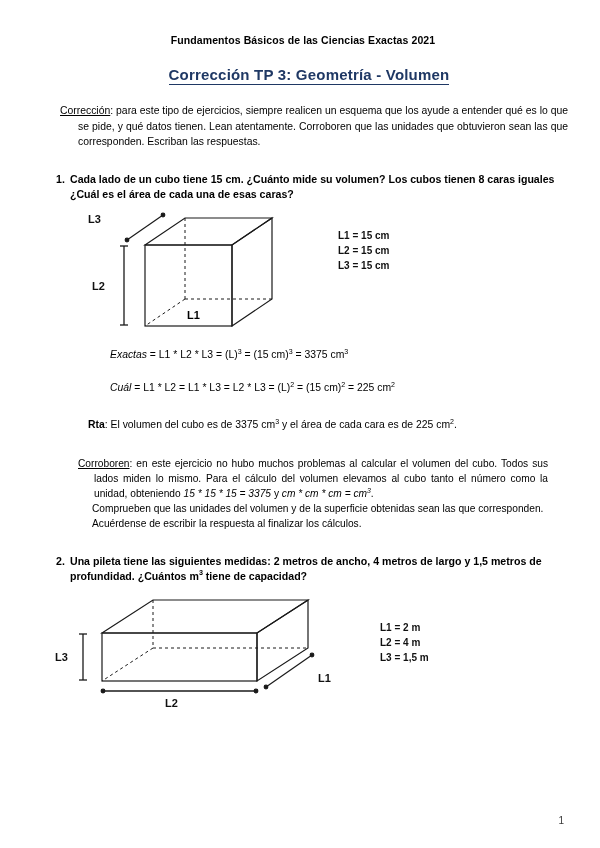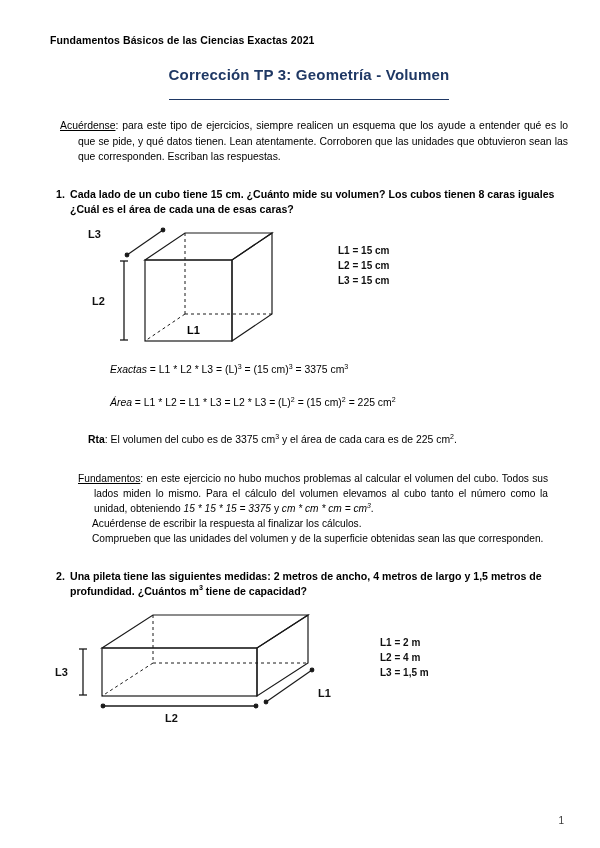--- a/index.html
+++ b/index.html
@@ -13,38 +13,38 @@
   }
   .page{
     position:relative;
     width:600px;height:848px;
     box-sizing:border-box;
     padding:30px 32px 20px 50px;
   }
 
   
   .doc-header{
-    text-align:left;
+    text-align:center;
     font-size:10.5px;
     font-weight:bold;
     letter-spacing:0.1px;
     margin:4px 12px 0 0;
   }
 
   .doc-title-wrap{
     text-align:center;
     margin:20px 0 0 0;
   }
   .doc-title{
     display:inline-block;
     font-size:15px;
     font-weight:bold;
     color:#1f3864;
     border-bottom:1.6px solid #1f3864;
-    padding-bottom:16px;
+    padding-bottom:1px;
     letter-spacing:0.2px;
   }
 
   
   .para{
     font-size:10.4px;
     line-height:15.5px;
     text-align:justify;
     margin:18px 0 0 10px;
     text-indent:0;
@@ -108,21 +108,21 @@
 
 <div class="page">
 
   <div class="doc-header">Fundamentos Básicos de las Ciencias Exactas 2021</div>
 
   <div class="doc-title-wrap">
     <span class="doc-title">Corrección TP 3: Geometría - Volumen</span>
   </div>
 
   <div class="para hang">
-    <span class="u">Acuérdense</span><span>: para este tipo de ejercicios, siempre realicen un esquema que los ayude a entender qué es lo que se pide, y qué datos tienen. Lean atentamente. Corroboren que las unidades que obtuvieron sean las que corresponden. Escriban las respuestas.</span>
+    <span class="u">Corrección</span><span>: para este tipo de ejercicios, siempre realicen un esquema que los ayude a entender qué es lo que se pide, y qué datos tienen. Lean atentamente. Corroboren que las unidades que obtuvieron sean las que corresponden. Escriban las respuestas.</span>
   </div>
 
   <div class="question">
     <span class="q-num">1.</span>
     <span class="q-text">Cada lado de un cubo tiene 15 cm. ¿Cuánto mide su volumen? Los cubos tienen 8 caras iguales ¿Cuál es el área de cada una de esas caras?</span>
   </div>
 
   <div class="figure fig fig1">
     <svg width="520" height="118" viewBox="0 0 520 118">
 
@@ -161,31 +161,31 @@
       <text x="288" y="45" font-family="Liberation Sans, sans-serif" font-size="10" font-weight="bold" fill="#111">L2 = 15 cm</text>
       <text x="288" y="60" font-family="Liberation Sans, sans-serif" font-size="10" font-weight="bold" fill="#111">L3 = 15 cm</text>
     </svg>
     <div style="position:absolute;left:137px;top:100px;font-size:11px;font-weight:bold;">L1</div>
   </div>
 
   <div class="formula">
     <span class="it">Exactas</span><span> = L1 * L2 * L3 = (L)<sup>3</sup> = (15 cm)<sup>3</sup> = 3375 cm<sup>3</sup></span>
   </div>
   <div class="formula">
-    <span class="it">Área</span><span> = L1 * L2 = L1 * L3 = L2 * L3 = (L)<sup>2</sup> = (15 cm)<sup>2</sup> = 225 cm<sup>2</sup></span>
+    <span class="it">Cuál</span><span> = L1 * L2 = L1 * L3 = L2 * L3 = (L)<sup>2</sup> = (15 cm)<sup>2</sup> = 225 cm<sup>2</sup></span>
   </div>
 
   <div class="rta">
     <span class="b">Rta</span><span>: El volumen del cubo es de 3375 cm<sup>3</sup> y el área de cada cara es de 225 cm<sup>2</sup>.</span>
   </div>
 
   <div class="comments">
-    <p class="first"><span class="u">Fundamentos</span><span>:  en este ejercicio no hubo muchos problemas al calcular el volumen del cubo. Todos sus lados miden lo mismo. Para el cálculo del volumen elevamos al cubo tanto el número como la unidad, obteniendo </span><span class="it">15 * 15 * 15 = 3375</span><span> y </span><span class="it">cm * cm * cm = cm<sup>3</sup></span><span>.</span></p>
+    <p class="first"><span class="u">Corroboren</span><span>:  en este ejercicio no hubo muchos problemas al calcular el volumen del cubo. Todos sus lados miden lo mismo. Para el cálculo del volumen elevamos al cubo tanto el número como la unidad, obteniendo </span><span class="it">15 * 15 * 15 = 3375</span><span> y </span><span class="it">cm * cm * cm = cm<sup>3</sup></span><span>.</span></p>
+    <p class="ind">Comprueben que las unidades del volumen y de la superficie obtenidas sean las que corresponden.</p>
     <p class="ind">Acuérdense de escribir la respuesta al finalizar los cálculos.</p>
-    <p class="ind">Comprueben que las unidades del volumen y de la superficie obtenidas sean las que corresponden.</p>
   </div>
 
   <div class="question">
     <span class="q-num">2.</span>
     <span class="q-text">Una pileta tiene las siguientes medidas: 2 metros de ancho, 4 metros de largo y 1,5 metros de profundidad. ¿Cuántos m<sup>3</sup> tiene de capacidad?</span>
   </div>
 
   <div class="figure fig fig2">
     <svg width="520" height="118" viewBox="0 0 520 118">
 

